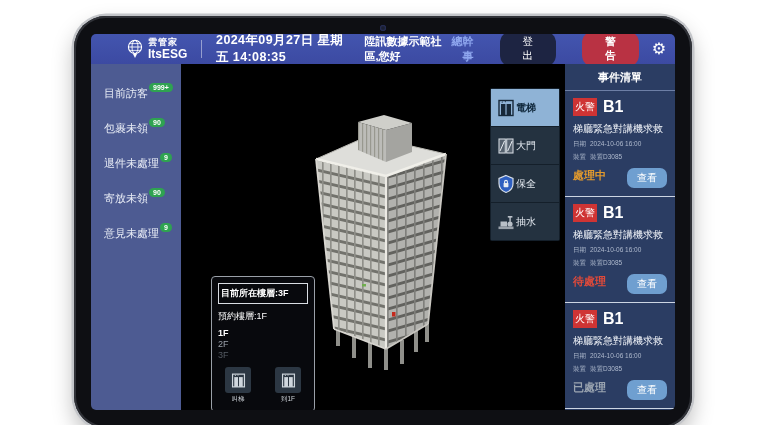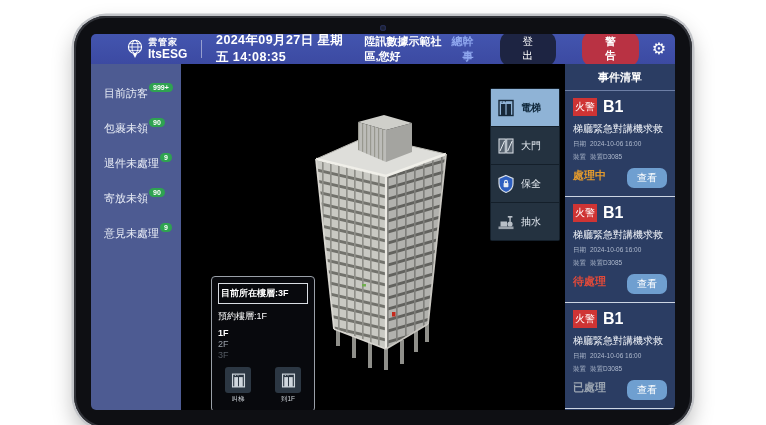--- a/index.html
+++ b/index.html
@@ -51,21 +51,21 @@
     font-size:7px; font-weight:bold; border-radius:7px; padding:1px 4px;
     position:relative; top:-7px; margin-left:1px; }
   
   .main { flex:1; position:relative; background:#000; overflow:hidden; }
   .building { position:absolute; left:125px; top:50px; }
   
   .utils { position:absolute; right:5px; top:24px; width:68px;
     background:#141f2a; padding:1px; border-radius:2px;
     display:flex; flex-direction:column; gap:1px; }
   .util { height:37px; background:#243240; display:flex; align-items:center;
-    gap:5px; padding:0 5px; cursor:pointer; }
+    padding:0 5px; cursor:pointer; }
   .util .ulabel { font-size:10px; color:#e2e8ef; }
   .util.selected { background:var(--selected_blue,#8fb3d6); }
   .util.selected .ulabel { color:#10283c; font-weight:bold; }
   
   .floor-panel { position:absolute; left:30px; top:212px; width:104px;
     background:rgba(8,10,14,.95); border:1px solid #9aa0a8; border-radius:4px;
     padding:6px 6px 7px; box-sizing:border-box; text-align:left; color:#fff; }
   .fp-title { border:1px solid #d9dde3; font-size:9px; font-weight:bold;
     padding:3px 2px; white-space:nowrap; }
   .fp-sub { font-size:9px; margin-top:6px; }

